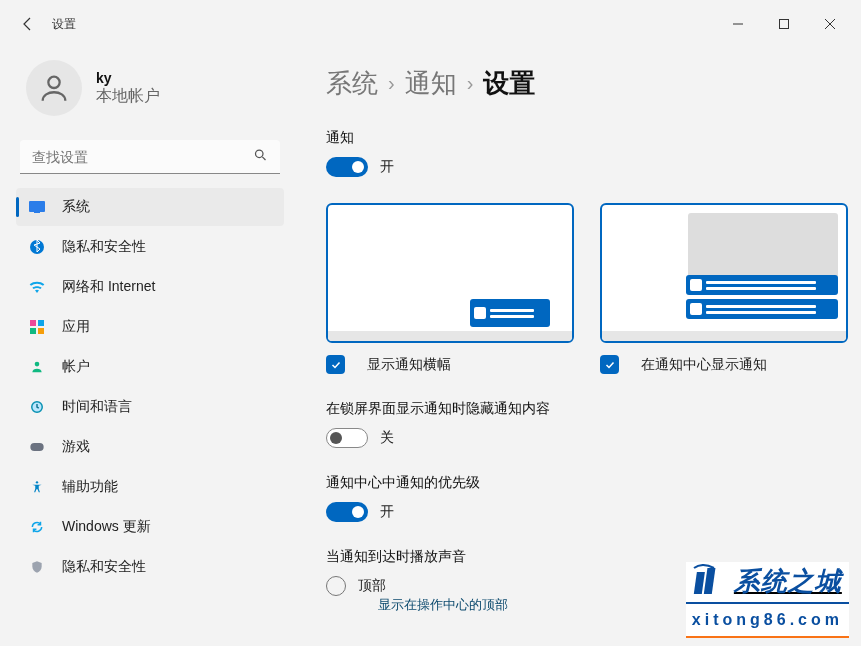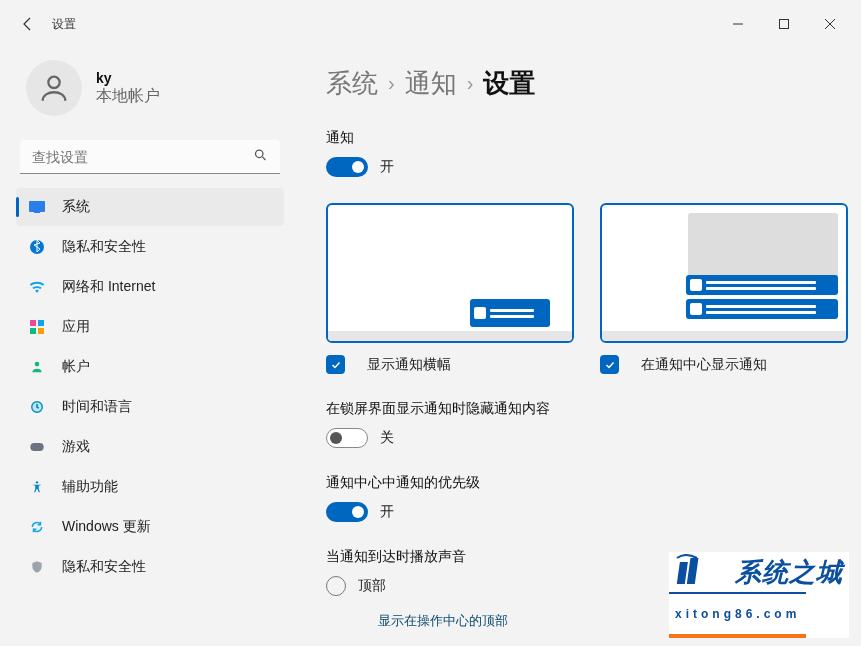--- a/index.html
+++ b/index.html
@@ -47,29 +47,29 @@
 .banner.a { bottom:14px; right:22px; width:80px; height:28px;}
 .banner.a .lines div { width:44px;}
 .banner.s1 { top:70px; right:8px; width:152px; height:20px;}
 .banner.s2 { top:94px; right:8px; width:152px; height:20px;}
 .banner.s1 .lines div, .banner.s2 .lines div { width:110px;}
 .taskbar { position:absolute; bottom:0; left:0; right:0; height:10px; background:#e6e6e6;}
 .checkbox-row { display:flex; align-items:center; gap:22px; }
 .checkbox { width:19px; height:19px; border-radius:4px; background:#0067c0; display:flex; align-items:center; justify-content:center; }
 .checkbox svg { color:#fff; }
 .checkbox-label { font-size:14px; color:#222;}
-.radio-row { display:flex; align-items:center; gap:12px; margin-bottom:16px;}
+.radio-row { display:flex; align-items:center; gap:12px; margin-bottom:0;}
 .radio { width:20px; height:20px; border:1.5px solid #777; border-radius:50%; cursor:pointer;}
 .radio-label { font-size:14px; color:#222;}
 .radio-desc { font-size:13px; color:#0c4a6e; margin-left:52px;}
 .watermark { position:absolute; bottom:8px; right:12px; display:flex; flex-direction:column; align-items:flex-start; background:#fff;}
-.wm-top { display:flex; align-items:center; gap:24px; padding:2px 6px;}
+.wm-top { display:flex; align-items:flex-start; gap:6px; padding:2px 6px;text-decoration:underline;}
 .wm-logo { width:36px; height:36px; display:flex; align-items:center; justify-content:center;}
 .wm-text { font-size:26px; font-weight:900; font-style:italic; color:#0a4fa0; letter-spacing:1px;}
-.wm-url { font-size:12px; font-weight:700; color:#0a4fa0; letter-spacing:4px; border-top:2px solid #0a4fa0; border-bottom:4px solid #f97316; padding:13px 6px;}
+.wm-url { font-size:16px; font-weight:700; color:#0a4fa0; letter-spacing:4px; border-top:2px solid #0a4fa0; border-bottom:2px solid #f97316; padding:7px 6px;}
 </style>
 </head>
 <body>
 
 <div class="titlebar">
   <div class="back-btn">
     <svg width="16" height="16" viewBox="0 0 16 16" fill="none" stroke="currentColor" stroke-width="1.2">
         <path d="M10 2 L4 8 L10 14"></path>
       </svg>
   </div>

